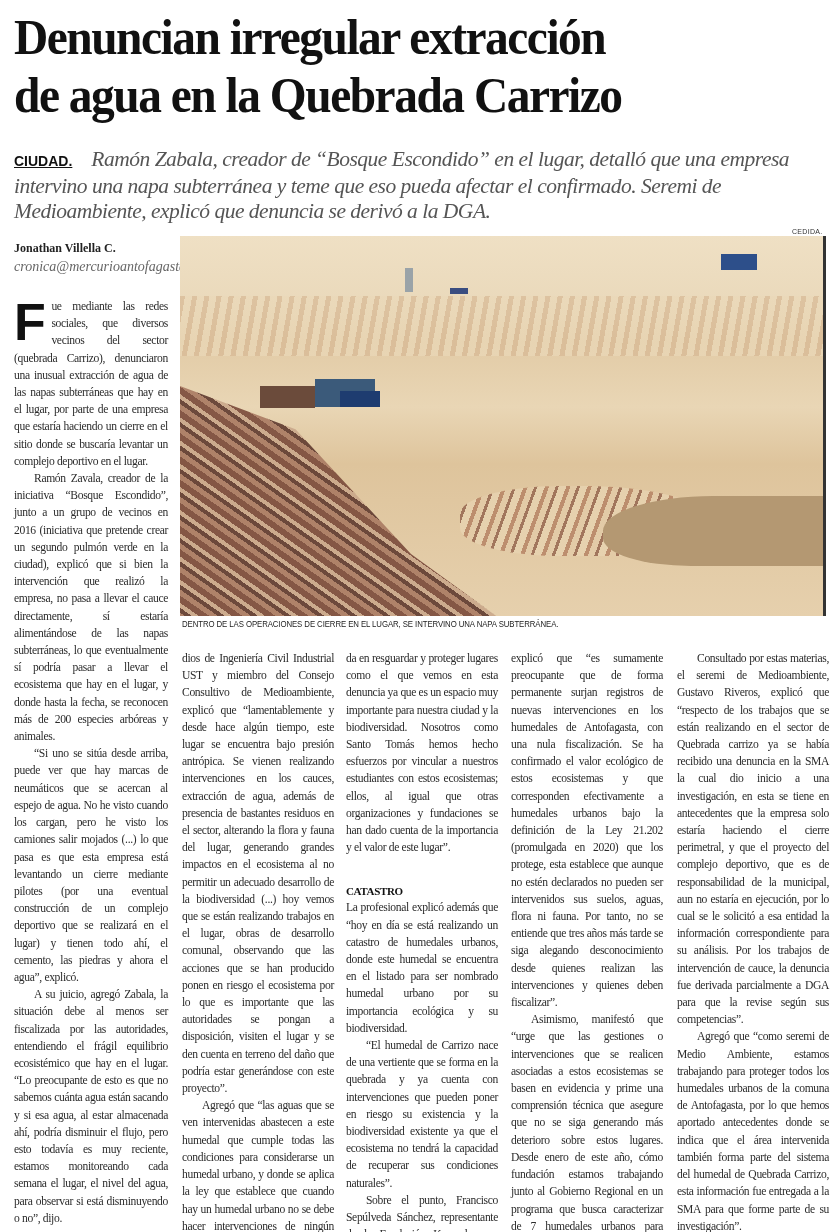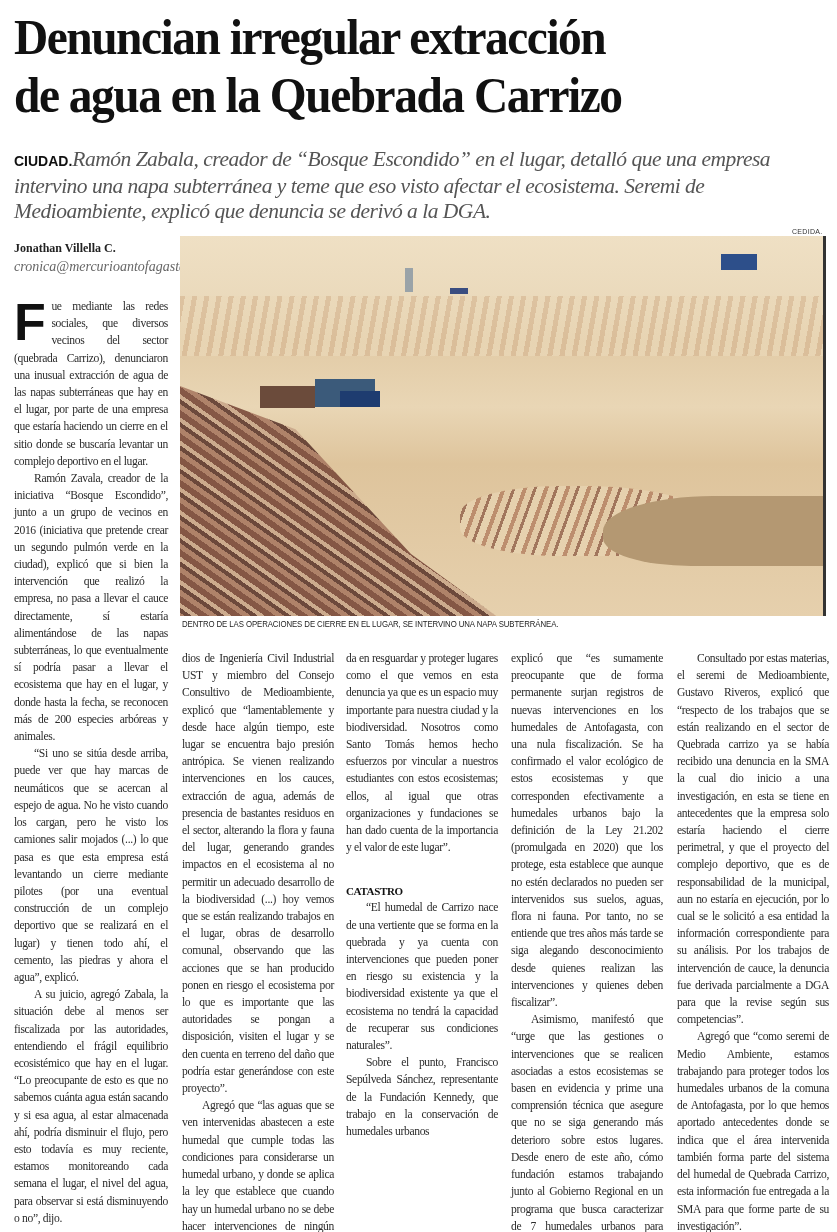--- a/index.html
+++ b/index.html
@@ -13,21 +13,21 @@
     transform: scaleX(0.93); transform-origin: left top;
     white-space: nowrap;
   }
   .deck {
     position: absolute; left: 14px; top: 147px; width: 820px;
     font-family: "Liberation Serif", serif; font-style: italic;
     font-size: 21.5px; line-height: 25px; color: #555; letter-spacing: -0.5px;
   }
   .deck .section {
     font-family: "Liberation Sans", sans-serif; font-style: normal; font-weight: bold;
-    font-size: 14px; color: #111; letter-spacing: 0; margin-right: 0;
+    font-size: 14px; color: #111; letter-spacing: 0; margin-right: 19px; text-decoration: underline;
   }
 
   .byline { position: absolute; left: 14px; top: 241px; width: 165px; }
   .byline .author { font-family: "Liberation Serif", serif; font-weight: bold; font-size: 12px; color: #222; }
   .byline .email { font-family: "Liberation Serif", serif; font-style: italic; font-size: 14px; color: #666; margin-top: 3px; }
 
   .photo {
     position: absolute; left: 180px; top: 236px; width: 646px; height: 380px;
     overflow: hidden; border-right: 3px solid #333;
     background:
@@ -95,21 +95,21 @@
 </style>
 </head>
 <body>
 
 <div class="headline">
   <div>Denuncian irregular extracción</div>
   <div>de agua en la Quebrada Carrizo</div>
 </div>
 
 <div class="deck">
-  <span class="section">CIUDAD.</span><span>Ramón Zabala, creador de “Bosque Escondido” en el lugar, detalló que una empresa intervino una napa subterránea y teme que eso visto afectar el ecosistema. Seremi de Medioambiente, explicó que denuncia se derivó a la DGA.</span>
+  <span class="section">CIUDAD.</span><span>Ramón Zabala, creador de “Bosque Escondido” en el lugar, detalló que una empresa intervino una napa subterránea y teme que eso pueda afectar el confirmado. Seremi de Medioambiente, explicó que denuncia se derivó a la DGA.</span>
 </div>
 
 <div class="byline">
   <div class="author">Jonathan Villella C.</div>
   <div class="email">cronica@mercurioantofagasta.cl</div>
 </div>
 
 <div class="credit-label">CEDIDA.</div>
 
 <div class="photo">
@@ -136,20 +136,21 @@
 </div>
 
 <div class="col col2">
   <p class="noindent">dios de Ingeniería Civil Industrial UST y miembro del Consejo Consultivo de Medioambiente, explicó que “lamentablemente y desde hace algún tiempo, este lugar se encuentra bajo presión antrópica. Se vienen realizando intervenciones en los cauces, extracción de agua, además de presencia de bastantes residuos en el sector, alterando la flora y fauna del lugar, generando grandes impactos en el ecosistema al no permitir un adecuado desarrollo de la biodiversidad (...) hoy vemos que se están realizando trabajos en el lugar, obras de desarrollo comunal, observando que las acciones que se han producido ponen en riesgo el ecosistema por lo que es importante que las autoridades se pongan a disposición, visiten el lugar y se den cuenta en terreno del daño que podría estar generándose con este proyecto”.</p>
   <p>Agregó que “las aguas que se ven intervenidas abastecen a este humedal que cumple todas las condiciones para considerarse un humedal urbano, y donde se aplica la ley que establece que cuando hay un humedal urbano no se debe hacer intervenciones de ningún tipo que afecte al ecosistema (...) la comunidad está muy interesa-</p>
 </div>
 
 <div class="col col3">
   <p class="noindent">da en resguardar y proteger lugares como el que vemos en esta denuncia ya que es un espacio muy importante para nuestra ciudad y la biodiversidad. Nosotros como Santo Tomás hemos hecho esfuerzos por vincular a nuestros estudiantes con estos ecosistemas; ellos, al igual que otras organizaciones y fundaciones se han dado cuenta de la importancia y el valor de este lugar”.</p>
   <div class="subhead">CATASTRO</div>
+  <p class="noindent">La profesional explicó además que “hoy en día se está realizando un catastro de humedales urbanos, donde este humedal se encuentra en el listado para ser nombrado humedal urbano por su importancia ecológica y su biodiversidad.</p>
   <p>“El humedal de Carrizo nace de una vertiente que se forma en la quebrada y ya cuenta con intervenciones que pueden poner en riesgo su existencia y la biodiversidad existente ya que el ecosistema no tendrá la capacidad de recuperar sus condiciones naturales”.</p>
   <p>Sobre el punto, Francisco Sepúlveda Sánchez, representante de la Fundación Kennedy, que trabajo en la conservación de humedales urbanos</p>
 </div>
 
 <div class="col col4">
   <p class="noindent">explicó que “es sumamente preocupante que de forma permanente surjan registros de nuevas intervenciones en los humedales de Antofagasta, con una nula fiscalización. Se ha confirmado el valor ecológico de estos ecosistemas y que corresponden efectivamente a humedales urbanos bajo la definición de la Ley 21.202 (promulgada en 2020) que los protege, esta establece que aunque no estén declarados no pueden ser intervenidos sus suelos, aguas, flora ni fauna. Por tanto, no se entiende que tres años más tarde se siga alegando desconocimiento desde quienes realizan las intervenciones y quienes deben fiscalizar”.</p>
   <p>Asimismo, manifestó que “urge que las gestiones o intervenciones que se realicen asociadas a estos ecosistemas se basen en evidencia y prime una comprensión técnica que asegure que no se siga generando más deterioro sobre estos lugares. Desde enero de este año, cómo fundación estamos trabajando junto al Gobierno Regional en un programa que busca caracterizar de 7 humedales urbanos para gestionarlos y promover su adecuada conservación en pos</p>
 </div>
 
 <div class="col col5">

